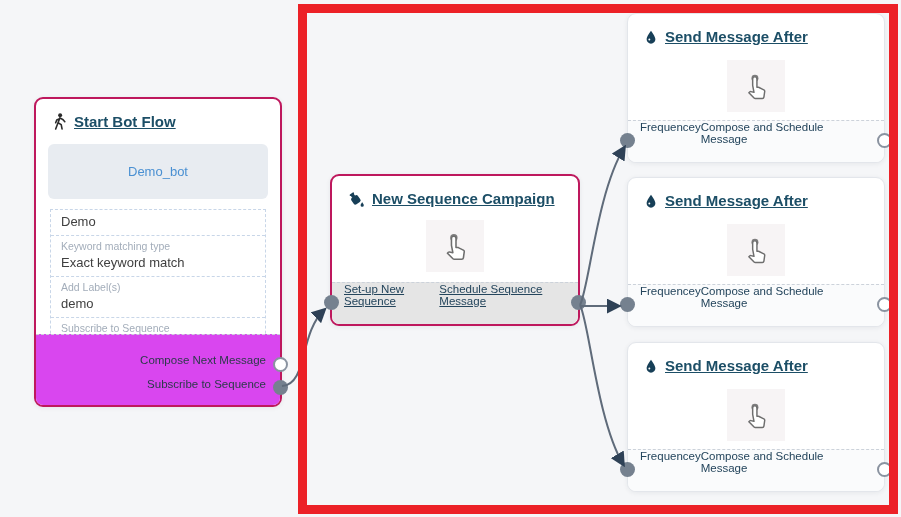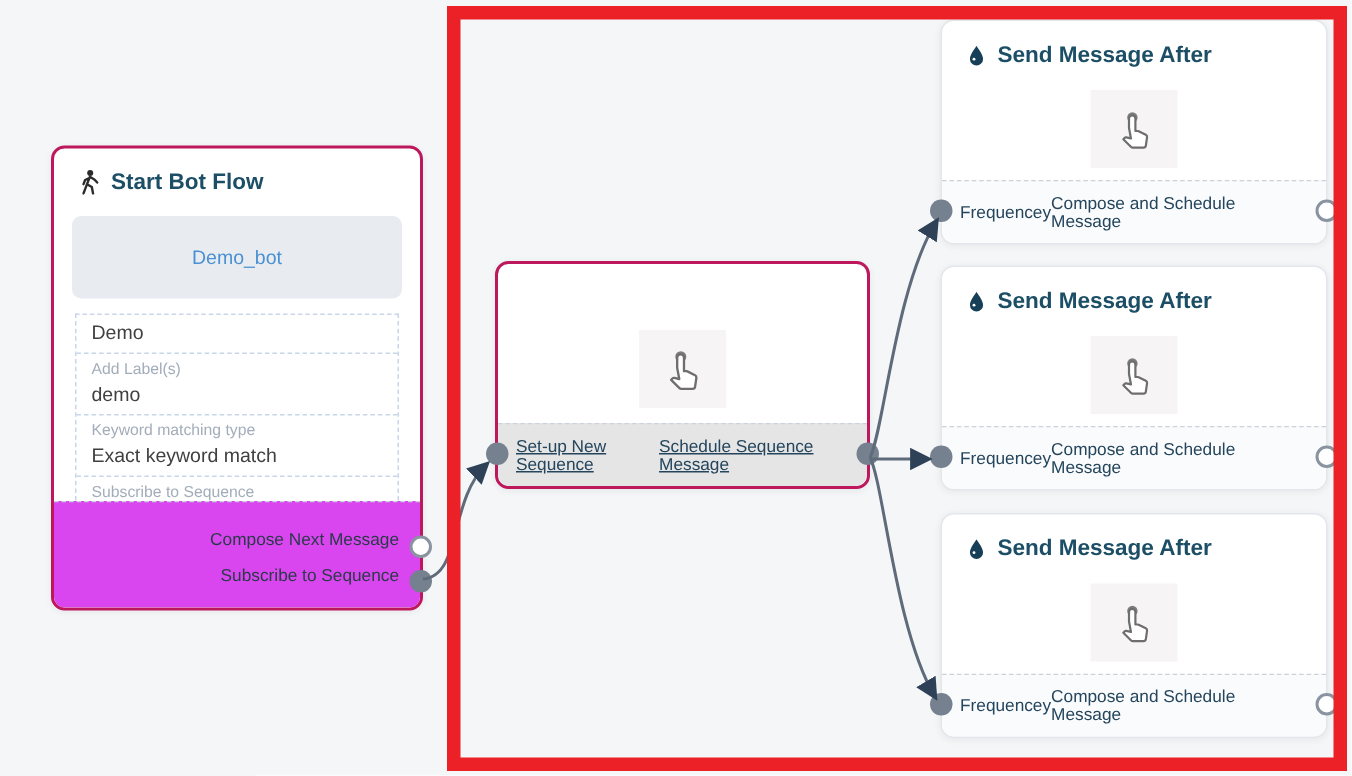--- a/index.html
+++ b/index.html
@@ -3,35 +3,35 @@
 <meta charset="utf-8">
 <style>
   html,body{margin:0;padding:0;background:#fff;}
   body{font-family:"Liberation Sans","DejaVu Sans",sans-serif;}
   .canvas{position:relative;width:901px;height:517px;background:#f5f6f8;overflow:hidden;}
 
   .node{position:absolute;background:#fff;border-radius:9px;box-shadow:0 1px 5px rgba(30,40,60,.07);z-index:2;box-sizing:border-box;}
   .node.blue{border:2px solid #be185d;}
   .node.gray{border:1px solid #e3e6eb;}
 
-  .node-title{display:flex;align-items:center;gap:7px;padding:14px 16px 6px;font-size:15px;font-weight:bold;color:#1c4e66;}
+  .node-title{display:flex;align-items:center;gap:7px;padding:14px 16px 6px;font-size:15px;font-weight:bold;color:#1c4e66;text-decoration:underline;}
   .node-title svg{flex:0 0 auto;}
 
   
   .bot-pill{margin:8px 12px 10px;background:#e8ecf1;border-radius:6px;text-align:center;padding:20px 0;font-size:13px;color:#4a90d2;}
   .fields{margin:0 14px;border:1px dashed #c8d6e8;}
   .field{padding:3px 10px 5px;border-bottom:1px dashed #c8d6e8;}
   .field:last-child{border-bottom:none;}
   .field .flabel{font-size:10.5px;color:#a3adba;line-height:15px;}
   .field .fvalue{font-size:13px;color:#404040;line-height:17px;}
   .start-footer{position:absolute;left:0;right:0;bottom:0;height:70px;background:#d946ef;border-top:1px dashed #ccd2da;border-radius:0 0 7px 7px;}
   .out-row{position:absolute;right:14px;font-size:11.5px;color:#2b3a49;}
 
   
-  .node-footer{position:absolute;left:0;right:0;bottom:0;height:42px;border-top:1px dashed #ccd2da;border-radius:0 0 8px 8px;display:flex;align-items:center;justify-content:space-between;padding:0 12px;box-sizing:border-box;font-size:11.5px;color:#24455c;background:#fafbfc;}
+  .node-footer{position:absolute;left:0;right:0;bottom:0;height:42px;border-top:1px dashed #ccd2da;border-radius:0 0 8px 8px;display:flex;align-items:flex-start;justify-content:space-between;padding:0 12px;box-sizing:border-box;font-size:11.5px;color:#24455c;background:#fafbfc;}
   .campaign-footer{background:#e5e5e5;text-decoration:underline;}
 
   .hand-wrap{position:absolute;left:50%;transform:translateX(-50%);width:58px;height:52px;background:#f7f4f5;display:flex;align-items:center;justify-content:center;}
 
   
   .port{position:absolute;width:15px;height:15px;border-radius:50%;z-index:4;box-sizing:border-box;}
   .port.filled{background:#75818f;}
   .port.open{background:#fff;border:2px solid #8a93a0;}
 
   .edges{position:absolute;left:0;top:0;z-index:3;pointer-events:none;}
@@ -64,41 +64,52 @@
         <path d="M7.4 4.6 L5.6 9.2 L3.4 15 M5.6 9.2 L8.6 11 L9.4 15 M7.4 4.6 L10.4 6.4 L12 8.2 M7 5.4 L4.4 6.6 L3.4 9.2" stroke="#2b2b2b" stroke-width="1.5" fill="none" stroke-linecap="round" stroke-linejoin="round"></path>
       </svg>
       <span>Start Bot Flow</span>
     </div>
     <div class="bot-pill">Demo_bot</div>
     <div class="fields">
       <div class="field">
         <div class="fvalue">Demo</div>
       </div>
       <div class="field">
+        <div class="flabel">Keyword matching type</div>
+        <div class="fvalue">Exact keyword match</div>
+      </div>
+      <div class="field">
         <div class="flabel">Add Label(s)</div>
         <div class="fvalue">demo</div>
-      </div>
-      <div class="field">
-        <div class="flabel">Keyword matching type</div>
-        <div class="fvalue">Exact keyword match</div>
       </div>
       <div class="field">
         <div class="flabel">Subscribe to Sequence</div>
         <div class="fvalue">New sequence</div>
       </div>
     </div>
     <div class="start-footer">
       <div class="out-row" style="top:19px;">Compose Next Message</div>
       <div class="out-row" style="top:43px;">Subscribe to Sequence</div>
     </div>
     <div class="port open" style="right:-8px;top:258px;"></div>
     <div class="port filled" style="right:-8px;top:281px;"></div>
   </div>
 
   <div class="node blue" style="left:330px;top:174px;width:250px;height:152px;">
+    <div class="node-title">
+      <svg width="17" height="16" viewBox="0 0 17 16">
+        <g transform="rotate(-35 7 8)">
+          <rect x="3.2" y="5.2" width="8" height="8" rx="2" fill="#173f57"></rect>
+          <rect x="5.4" y="2.6" width="3.6" height="3" fill="#173f57"></rect>
+          <rect x="4.7" y="1.4" width="5" height="1.7" rx="0.8" fill="#173f57"></rect>
+        </g>
+        <path d="M14.2 11.2 c0,0 -1.6,2 -1.6,3 a1.6,1.6 0 0 0 3.2,0 c0,-1 -1.6,-3 -1.6,-3z" fill="#173f57"></path>
+      </svg>
+      <span>New Sequence Campaign</span>
+    </div>
     <div class="hand-wrap" style="top:44px;">
       <svg width="34" height="34" viewBox="0 0 24 24">
         <circle cx="11.2" cy="6.2" r="2.6" fill="#555" opacity="0.75"></circle>
         <path d="M9.5 11.5 V6.75 a1.6 1.6 0 0 1 3.2 0 V13 h1.1 c.18 0 .35.04.5.11 l3.6 1.8 c.45.22.7.7.63 1.2 l-.6 4.2 c-.09.6-.6 1.04-1.2 1.04 h-5.3 c-.33 0-.64-.13-.87-.36 l-3.9-3.9 .62-.63 c.17-.17.4-.27.65-.27 .06 0 .12.01.18.02 l2.38.5z" fill="#fff" stroke="#6e6e6e" stroke-width="1.1" stroke-linejoin="round"></path>
       </svg>
     </div>
     <div class="node-footer campaign-footer">
       <span>Set-up New Sequence</span>
       <span>Schedule Sequence Message</span>
     </div>

